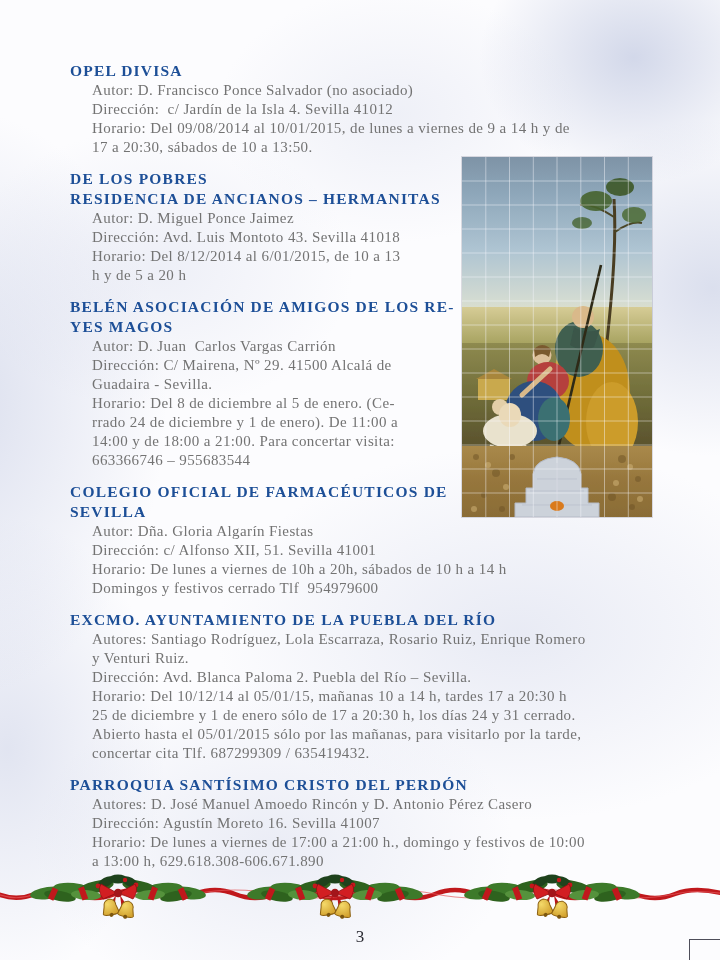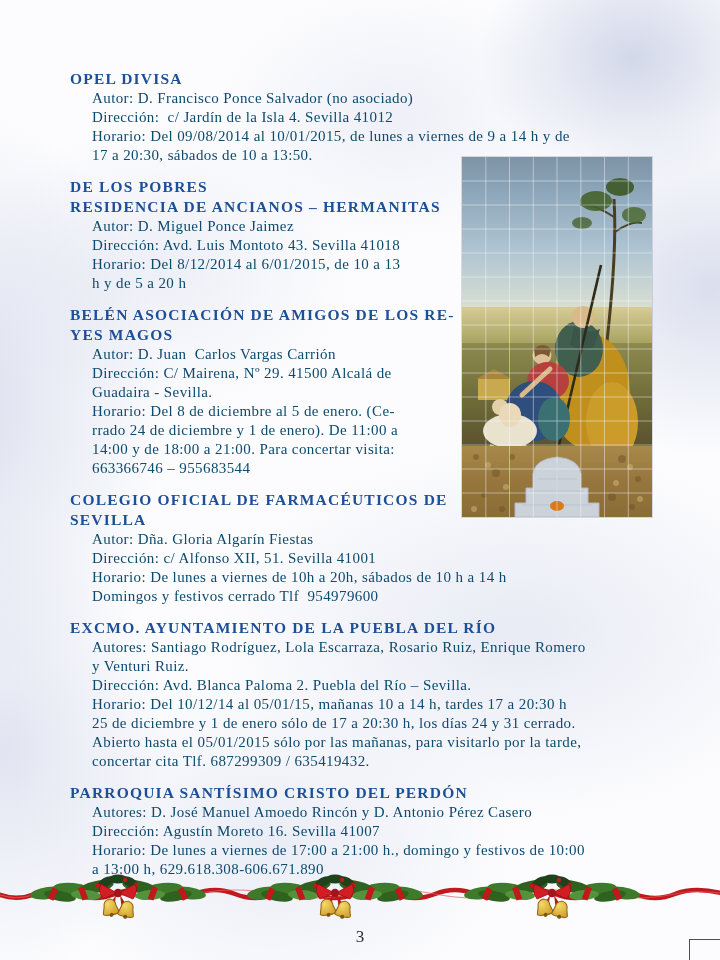--- a/index.html
+++ b/index.html
@@ -11,26 +11,26 @@
       radial-gradient(280px 240px at 99% 30%, rgba(183,192,220,.48), transparent 70%),
       radial-gradient(300px 420px at -6% 42%, rgba(188,196,223,.52), transparent 70%),
       radial-gradient(220px 320px at 1% 78%,  rgba(188,196,223,.42), transparent 72%),
       radial-gradient(420px 260px at 72% 66%, rgba(194,201,226,.34), transparent 72%),
       radial-gradient(320px 220px at 38% 88%, rgba(194,201,226,.30), transparent 75%),
       radial-gradient(260px 190px at 22% 28%, rgba(199,205,228,.28), transparent 75%),
       radial-gradient(240px 170px at 55% 12%, rgba(199,205,228,.26), transparent 75%),
       #fcfcfe;
   }
   .content{position:absolute;left:70px;top:61px;width:590px;}
-  .entry{margin-bottom:12px;margin-top:8px;}
+  .entry{margin-bottom:12px;}
   .entry-title{
     margin:0;font-size:15.5px;font-weight:bold;color:#1d4f97;
     letter-spacing:1.2px;line-height:20px;
   }
-  .details{margin-left:22px;color:#0c4a6e;font-size:15px;line-height:19px;letter-spacing:.4px;}
+  .details{margin-left:22px;color:#737373;font-size:15px;line-height:19px;letter-spacing:.4px;}
   .details .line{white-space:pre;}
   .painting{
     position:absolute;left:462px;top:157px;width:190px;height:360px;
     box-shadow:0 0 0 1px rgba(120,120,140,.25);
   }
   .garland{position:absolute;left:0;top:871px;width:720px;height:54px;}
   .page-number{
     position:absolute;left:0;top:927px;width:720px;text-align:center;
     font-size:17px;color:#2c2c34;
   }

